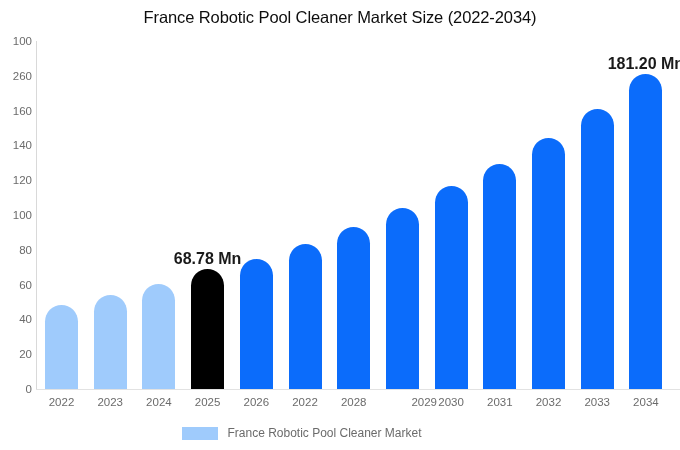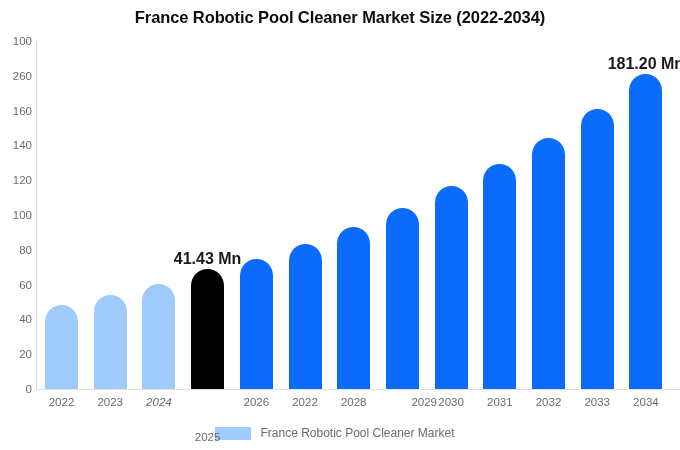--- a/index.html
+++ b/index.html
@@ -22,21 +22,21 @@
   }
 
   
   #chart-title {
     position: absolute;
     left: 0;
     top: 8px;
     width: 680px;
     text-align: center;
     font-size: 16.5px;
-    font-weight: bold;
+    font-weight: normal;
     color: #0d0d0d;
     letter-spacing: -0.1px;
     white-space: nowrap;
   }
 
   
   
   #plot-area {
     position: absolute;
     left: 36px;
@@ -118,21 +118,20 @@
 
   
   #legend {
     position: absolute;
     left: 0;
     top: 426px;
     width: 604px;
     display: flex;
     justify-content: center;
     align-items: center;
-    padding-left: 33px;
   }
   #legend-item {
     display: flex;
     align-items: center;
     gap: 9px;
   }
   #legend-swatch {
     width: 36px;
     height: 13px;
   }
@@ -181,26 +180,26 @@
       <div class="bar" style="height: 83.52px; background: rgb(159, 203, 252);"></div>
     </div>
     <div class="x-tick" style="left: 31.5px;">2022</div>
     <div class="bar-slot" title="2023: 54" style="left: 93.7px; top: 41px; height: 348px; position: absolute;">
       <div class="bar" style="height: 93.96px; background: rgb(159, 203, 252);"></div>
     </div>
     <div class="x-tick" style="left: 80.2px;">2023</div>
     <div class="bar-slot" title="2024: 60.5" style="left: 142.4px; top: 41px; height: 348px; position: absolute;">
       <div class="bar" style="height: 105.27px; background: rgb(159, 203, 252);"></div>
     </div>
-    <div class="x-tick" style="left: 128.9px; font-style: italic;">2024</div>
+    <div class="x-tick" style="left: 128.9px;">2024</div>
     <div class="bar-slot" title="2025: 68.78" style="left: 191.1px; top: 41px; height: 348px; position: absolute;">
       <div class="bar" style="height: 119.677px; background: rgb(0, 0, 0);"></div>
     </div>
-    <div class="bar-value-label" style="position: absolute; left: 207.6px; top: 250.323px; transform: translateX(-50%);">41.43 Mn</div>
-    <div class="x-tick" style="left: 177.6px; margin-top: 35px;">2025</div>
+    <div class="bar-value-label" style="position: absolute; left: 207.6px; top: 250.323px; transform: translateX(-50%);">68.78 Mn</div>
+    <div class="x-tick" style="left: 177.6px;">2025</div>
     <div class="bar-slot" title="2026: 75" style="left: 239.8px; top: 41px; height: 348px; position: absolute;">
       <div class="bar" style="height: 130.5px; background: rgb(11, 108, 251);"></div>
     </div>
     <div class="x-tick" style="left: 226.3px;">2026</div>
     <div class="bar-slot" title="2027: 83.5" style="left: 288.5px; top: 41px; height: 348px; position: absolute;">
       <div class="bar" style="height: 145.29px; background: rgb(11, 108, 251);"></div>
     </div>
     <div class="x-tick" style="left: 275px;">2022</div>
     <div class="bar-slot" title="2028: 93" style="left: 337.2px; top: 41px; height: 348px; position: absolute;">
       <div class="bar" style="height: 161.82px; background: rgb(11, 108, 251);"></div>

